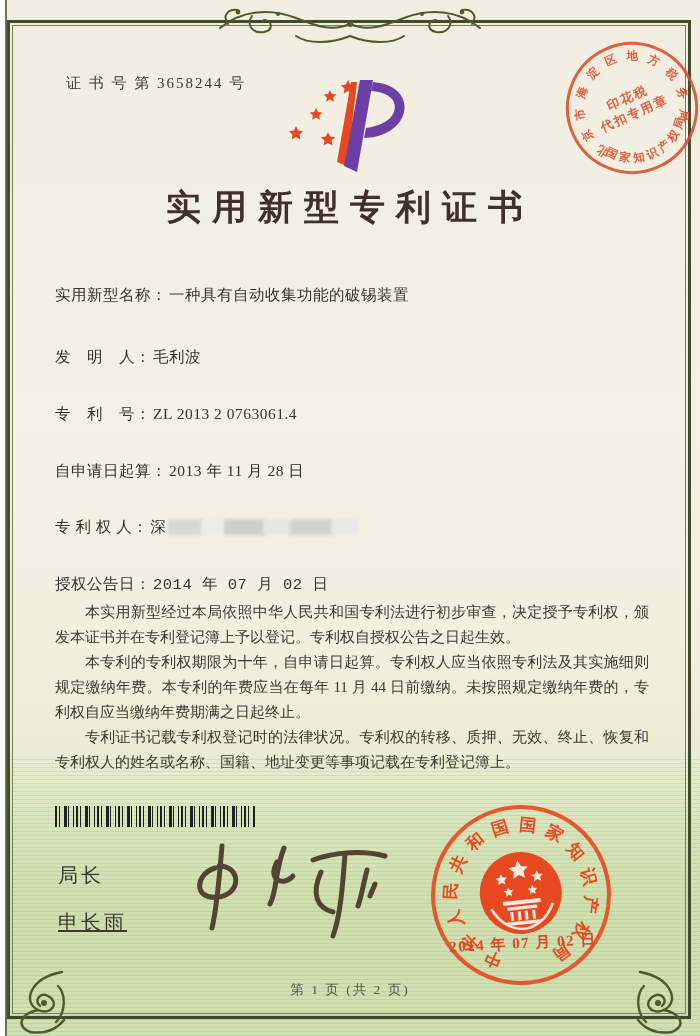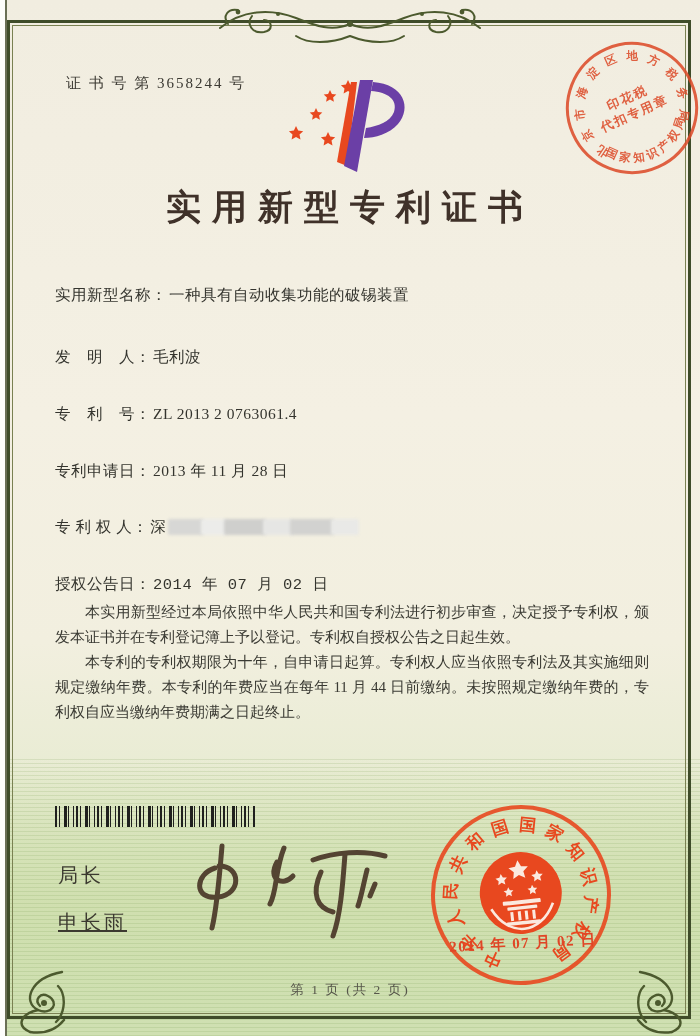--- a/index.html
+++ b/index.html
@@ -125,35 +125,36 @@
   <div class="abs row" style="top:347px;">
     <span class="lbl">发　明　人：</span><span class="val">毛利波</span>
   </div>
   <div class="abs row" style="top:285px;">
     <span class="lbl">实用新型名称：</span><span class="val">一种具有自动收集功能的破锡装置</span>
   </div>
   <div class="abs row" style="top:404px;">
     <span class="lbl">专　利　号：</span><span class="val">ZL 2013 2 0763061.4</span>
   </div>
   <div class="abs row" style="top:461px;">
-    <span class="lbl">专利申请日：</span><span class="val">2013 年 11 月 28 日</span>
+    <span class="lbl">自申请日起算：</span><span class="val">2013 年 11 月 28 日</span>
   </div>
   <div class="abs row" style="top:517px;">
     <span class="lbl">专 利 权 人：</span><span class="val">深</span>
     <span>
       <span class="redact" style="width:36px;background:#d7d7d5;"></span><span class="redact" style="width:26px;background:#ececea;"></span><span class="redact" style="width:42px;background:#cfcfcd;"></span><span class="redact" style="width:30px;background:#e6e6e4;"></span><span class="redact" style="width:44px;background:#d2d2d0;"></span><span class="redact" style="width:28px;background:#e9e9e7;"></span>
     </span>
   </div>
   <div class="abs row" style="top:574px;font-family:Liberation Mono, monospace;">
     <span class="lbl">授权公告日：</span><span class="val">2014 年 07 月 02 日</span>
   </div>
 
   <div class="abs body-text">
     <p>本实用新型经过本局依照中华人民共和国专利法进行初步审查，决定授予专利权，颁发本证书并在专利登记簿上予以登记。专利权自授权公告之日起生效。</p>
     <p>本专利的专利权期限为十年，自申请日起算。专利权人应当依照专利法及其实施细则规定缴纳年费。本专利的年费应当在每年 11 月 44 日前缴纳。未按照规定缴纳年费的，专利权自应当缴纳年费期满之日起终止。</p>
+    <p>专利证书记载专利权登记时的法律状况。专利权的转移、质押、无效、终止、恢复和专利权人的姓名或名称、国籍、地址变更等事项记载在专利登记簿上。</p>
   </div>
 
   <div class="abs barcode"></div>
 
   <div class="abs officer" style="top:862px;">局长</div>
   <div class="abs officer" style="top:909px;text-decoration:underline;">申长雨</div>
 
   <svg class="abs" style="left:185px;top:840px;" width="215" height="108" viewBox="0 0 215 108">
     <g fill="none" stroke="#4a3728" stroke-width="5" stroke-linecap="round" opacity=".92">
       <path d="M30,28 C10,34 8,60 33,57 C57,54 56,26 34,26"></path>

